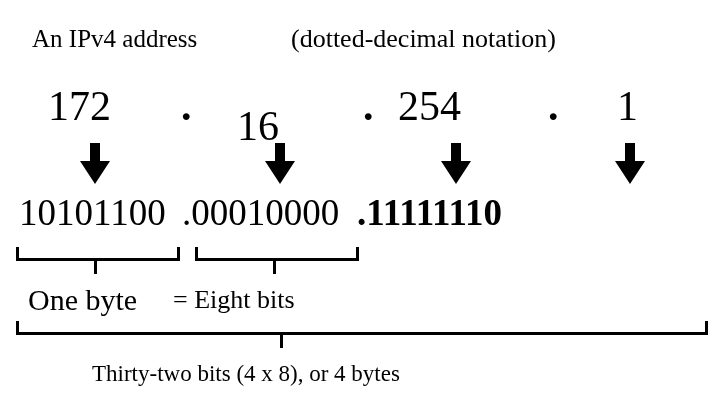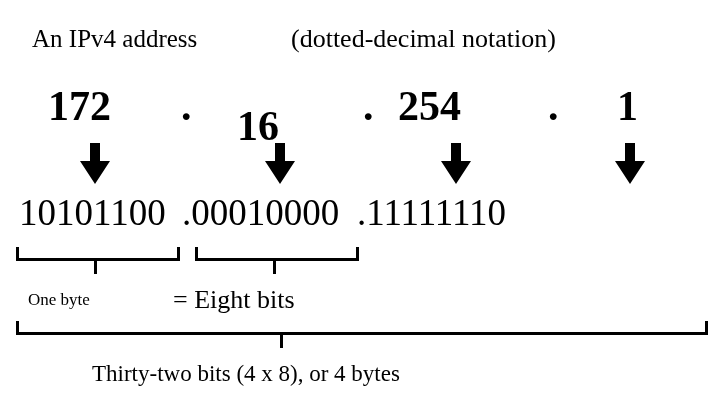--- a/index.html
+++ b/index.html
@@ -32,21 +32,21 @@
   .title-note {
     left: 291px; top: 25px;
     font-size: 26px;
     line-height: 28px;
   }
 
   
   .octet {
     top: 83px;
     font-size: 42px;
-    font-weight: bold;
+    font-weight: normal;
     line-height: 46px;
     letter-spacing: 0px;
   }
   .oct-0 { left: 48px; }
   .oct-1 { left: 237px; margin-top: 20px; }
   .oct-2 { left: 398px; }
   .oct-3 { left: 617px; }
 
   .sep {
     top: 83px;
@@ -71,21 +71,21 @@
   .arr-3 { left: 614px; }
 
   
   .binary {
     top: 198px;
     font-size: 37px;
     line-height: 30px;
   }
   .bin-0 { left: 19px; }
   .bin-1 { left: 182px; }
-  .bin-2 { left: 357px; }
+  .bin-2 { left: 357px; font-weight: bold; }
   .bin-3 { left: 534px; }
 
   
   .bracket {
     position: absolute;
     height: 30px;
   }
   .bracket .bar {
     position: absolute;
     left: 0; top: 11px;
@@ -116,21 +116,21 @@
 
   .brk-byte2 { left: 195px; top: 247px; width: 164px; }
   .brk-byte2 .stem { left: 78px; }
 
   .brk-all { left: 16px; top: 321px; width: 692px; }
   .brk-all .stem { left: 264px; }
 
   
   .cap-onebyte {
     left: 28px; top: 285px;
-    font-size: 17px;
+    font-size: 30px;
     line-height: 30px;
   }
   .cap-eightbits {
     left: 173px; top: 285px;
     font-size: 26px;
     line-height: 30px;
   }
   .cap-total {
     left: 92px; top: 358px;
     font-size: 23px;

